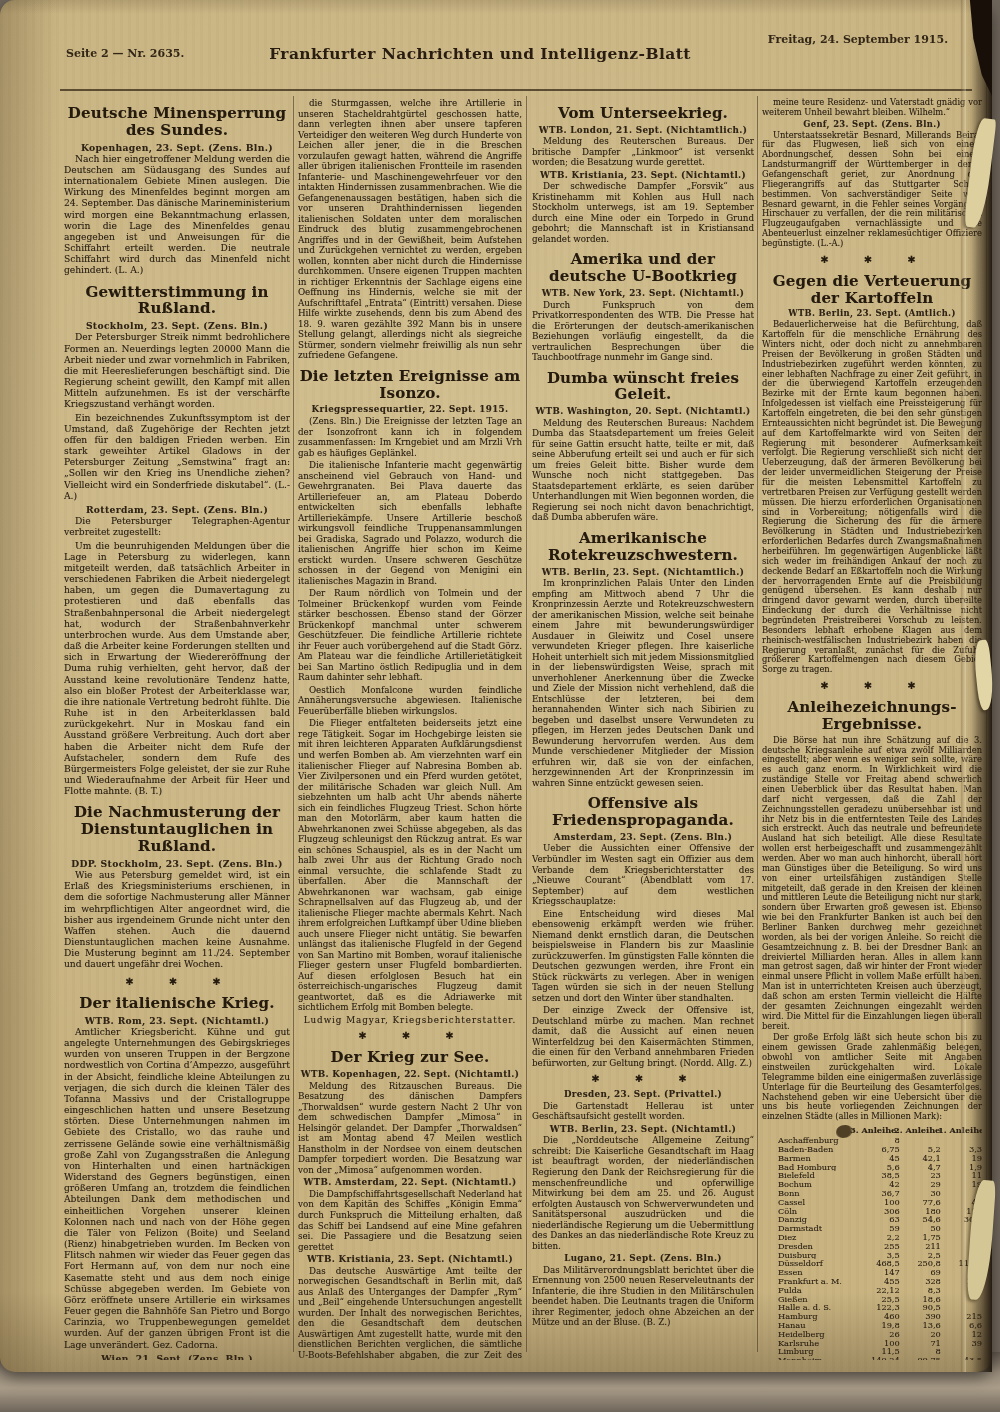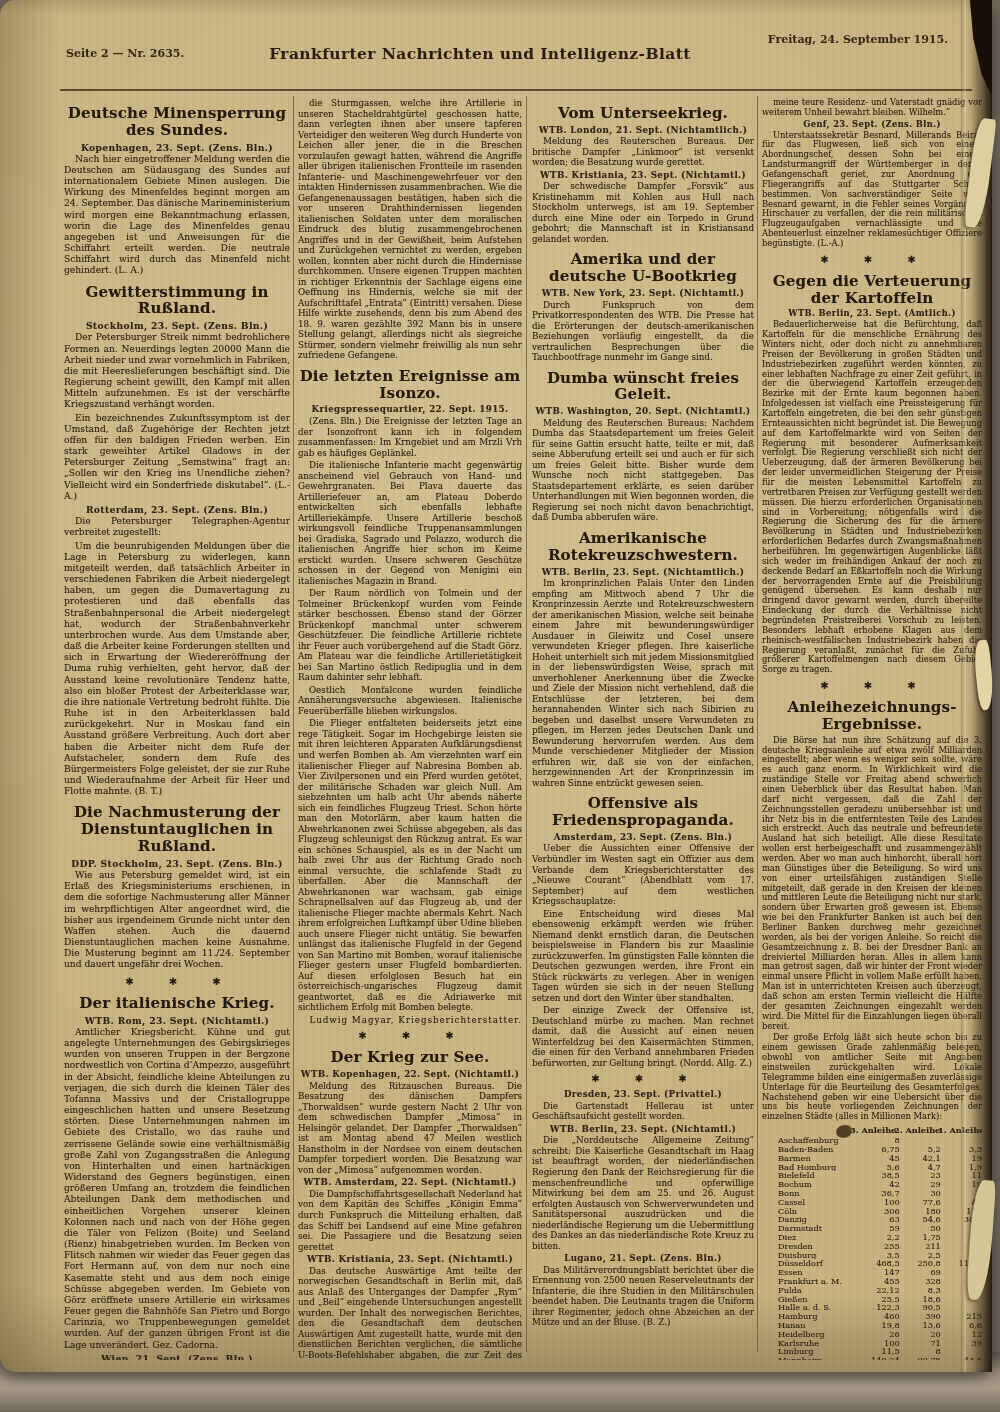--- a/index.html
+++ b/index.html
@@ -56,21 +56,21 @@
   .colC{left:532px;width:222px;font-size:8.7px;line-height:1.21;}
   .colD{left:762px;width:220px;font-size:8.3px;line-height:1.19;}
   .vsep{position:absolute;top:96px;height:1256px;width:1px;background:rgba(58,44,24,.55);}
   .v1{left:293px;} .v2{left:526px;} .v3{left:757px;} .v4{left:986px;height:1276px;top:0;background:rgba(58,44,24,.35);}
 
   .hl{font-weight:bold;text-align:center;font-size:15px;line-height:1.12;letter-spacing:.2px;
     margin:7px 0 3px 0;color:#241a0e;}
   .dl{text-align:center;font-weight:bold;letter-spacing:.4px;margin:1px 0 1px 0;color:#2e2315;}
   .para{text-indent:11px;margin:0 0 2px 0;}
   .stars{text-align:center;letter-spacing:16px;font-size:10px;margin:5px 0 4px 8px;color:#241a0e;}
-  .sig{text-align:right;letter-spacing:1px;margin:2px 0 3px 0;}
+  .sig{text-align:center;letter-spacing:1px;margin:2px 0 3px 0;}
 
   
   .anl-table{margin-top:3px;margin-left:16px;}
   .anl-table .tr{display:flex;line-height:8.8px;font-size:8.2px;white-space:nowrap;}
   .anl-table .th{font-weight:bold;line-height:11px;}
   .anl-table .city{width:86px;text-align:left;overflow:hidden;}
   .anl-table .num{width:44px;text-align:right;}
 </style>
 </head>
 <body>

